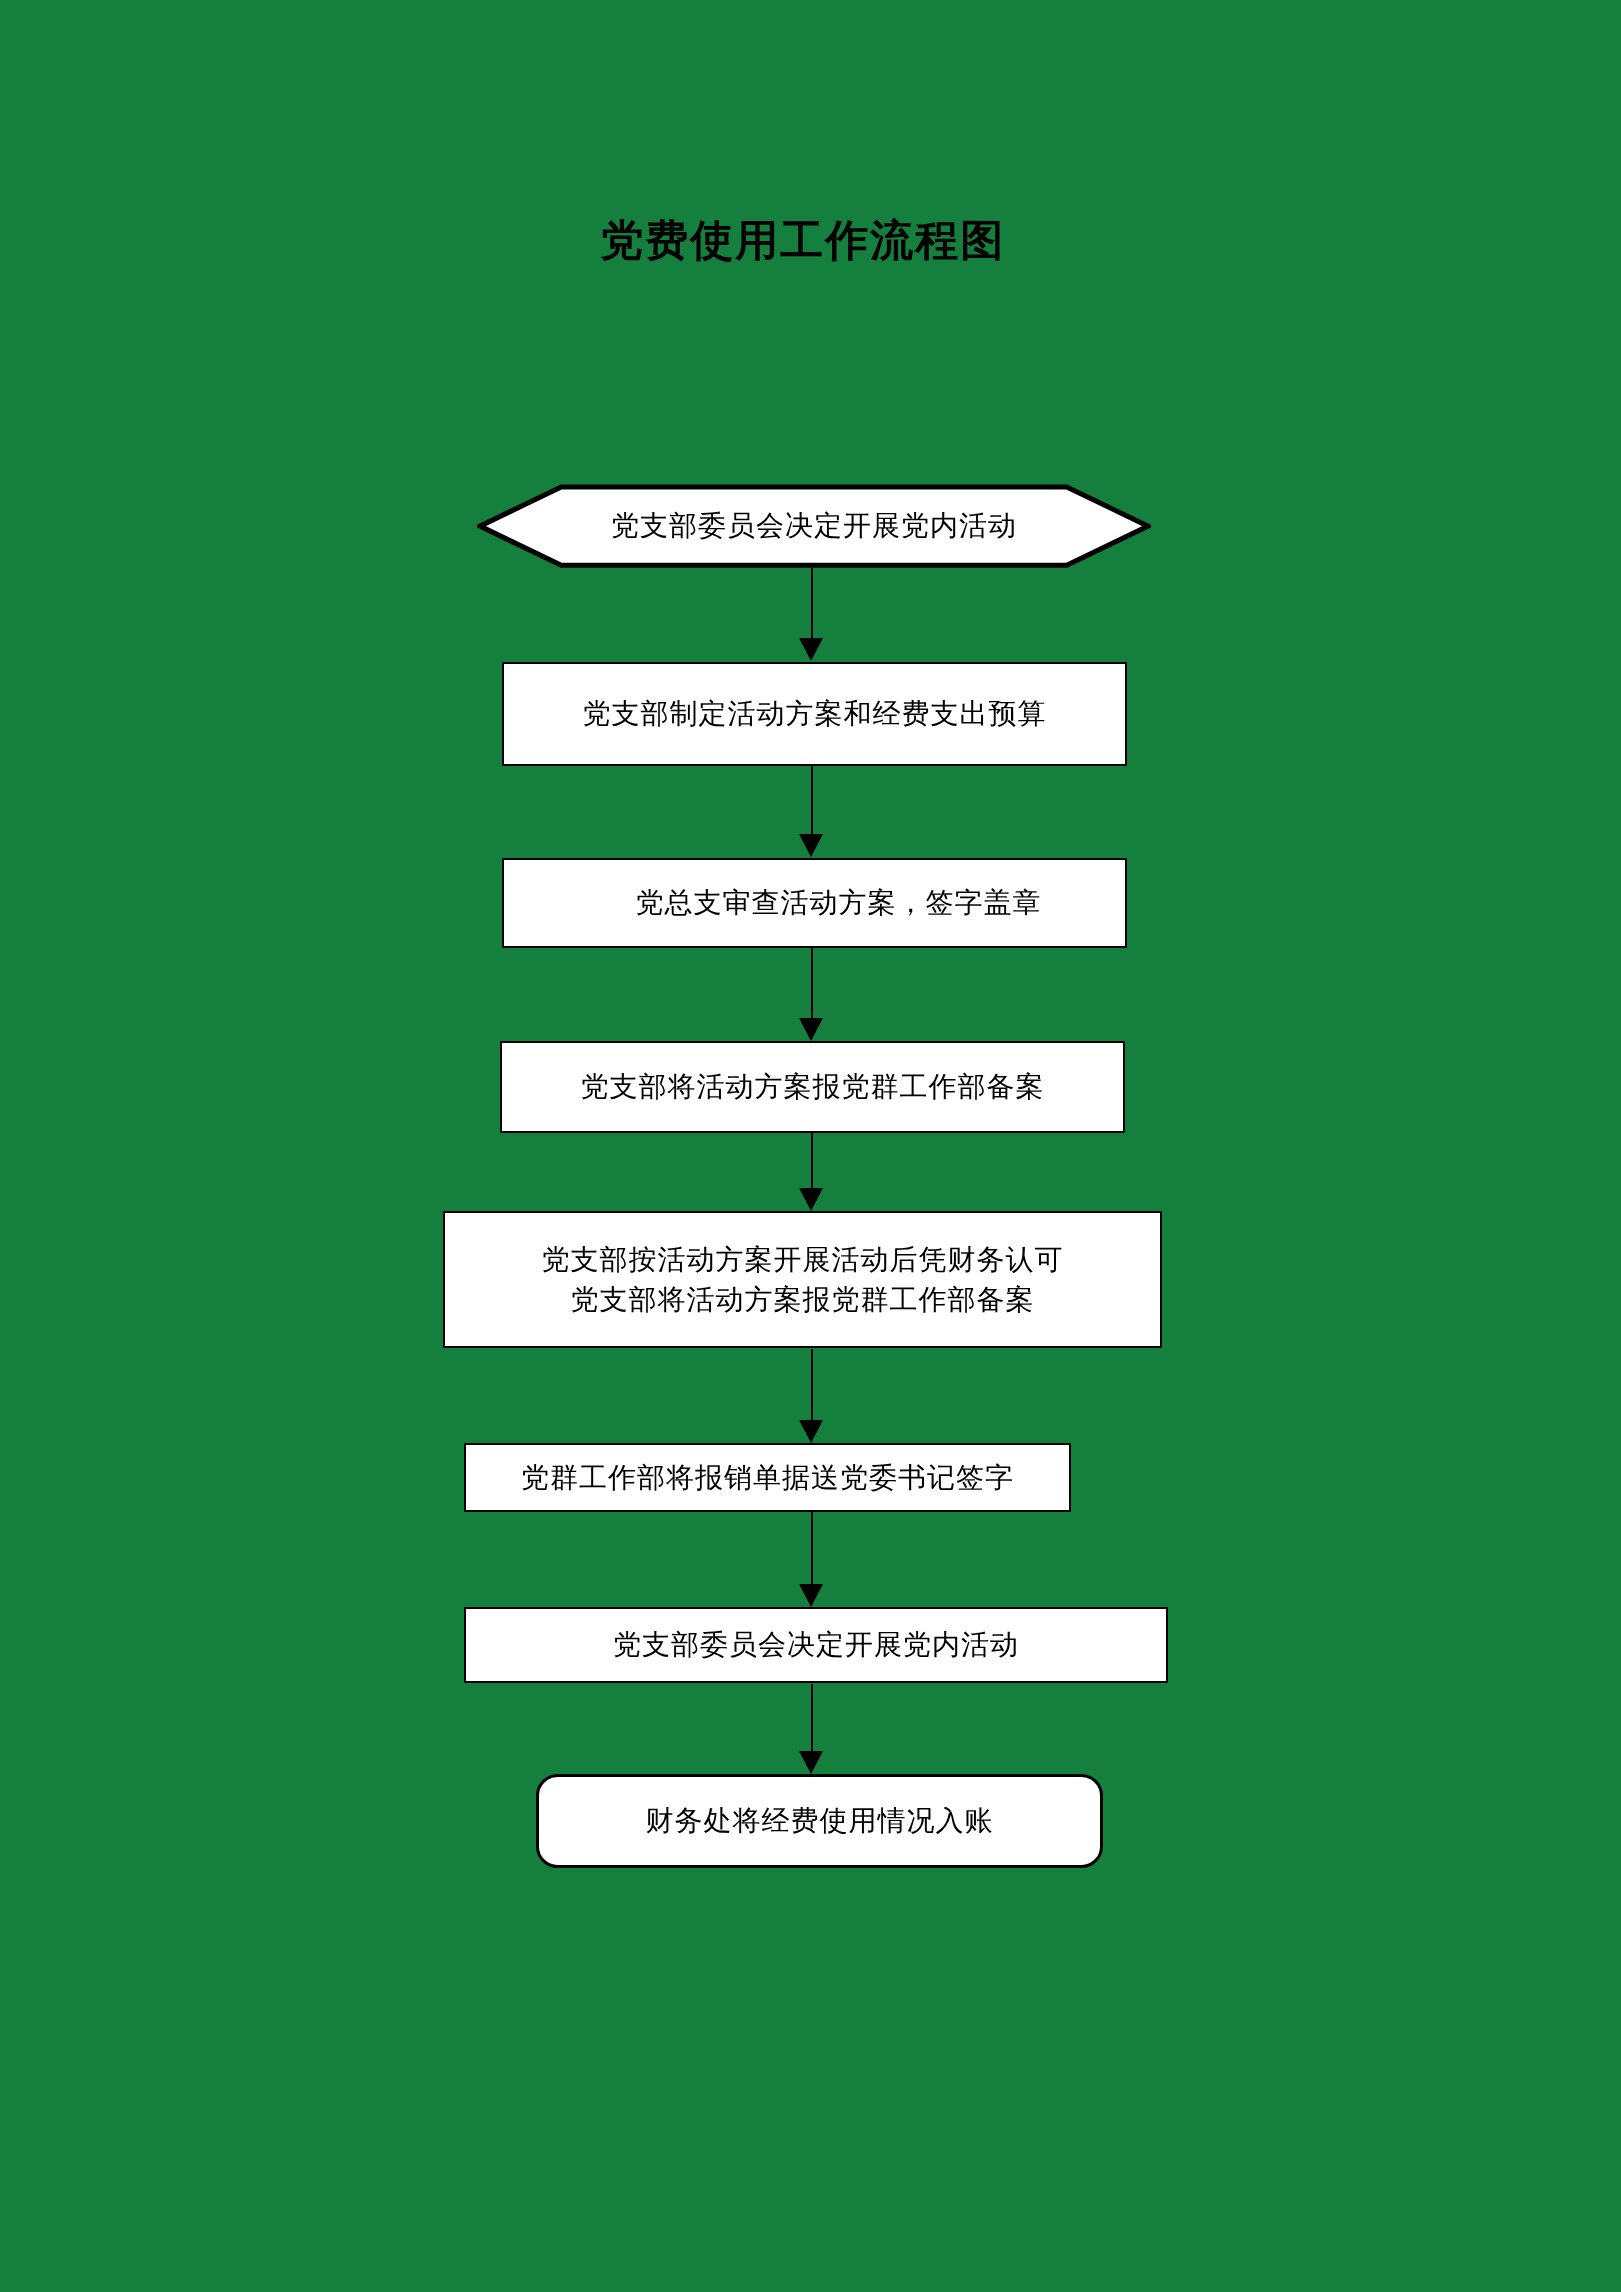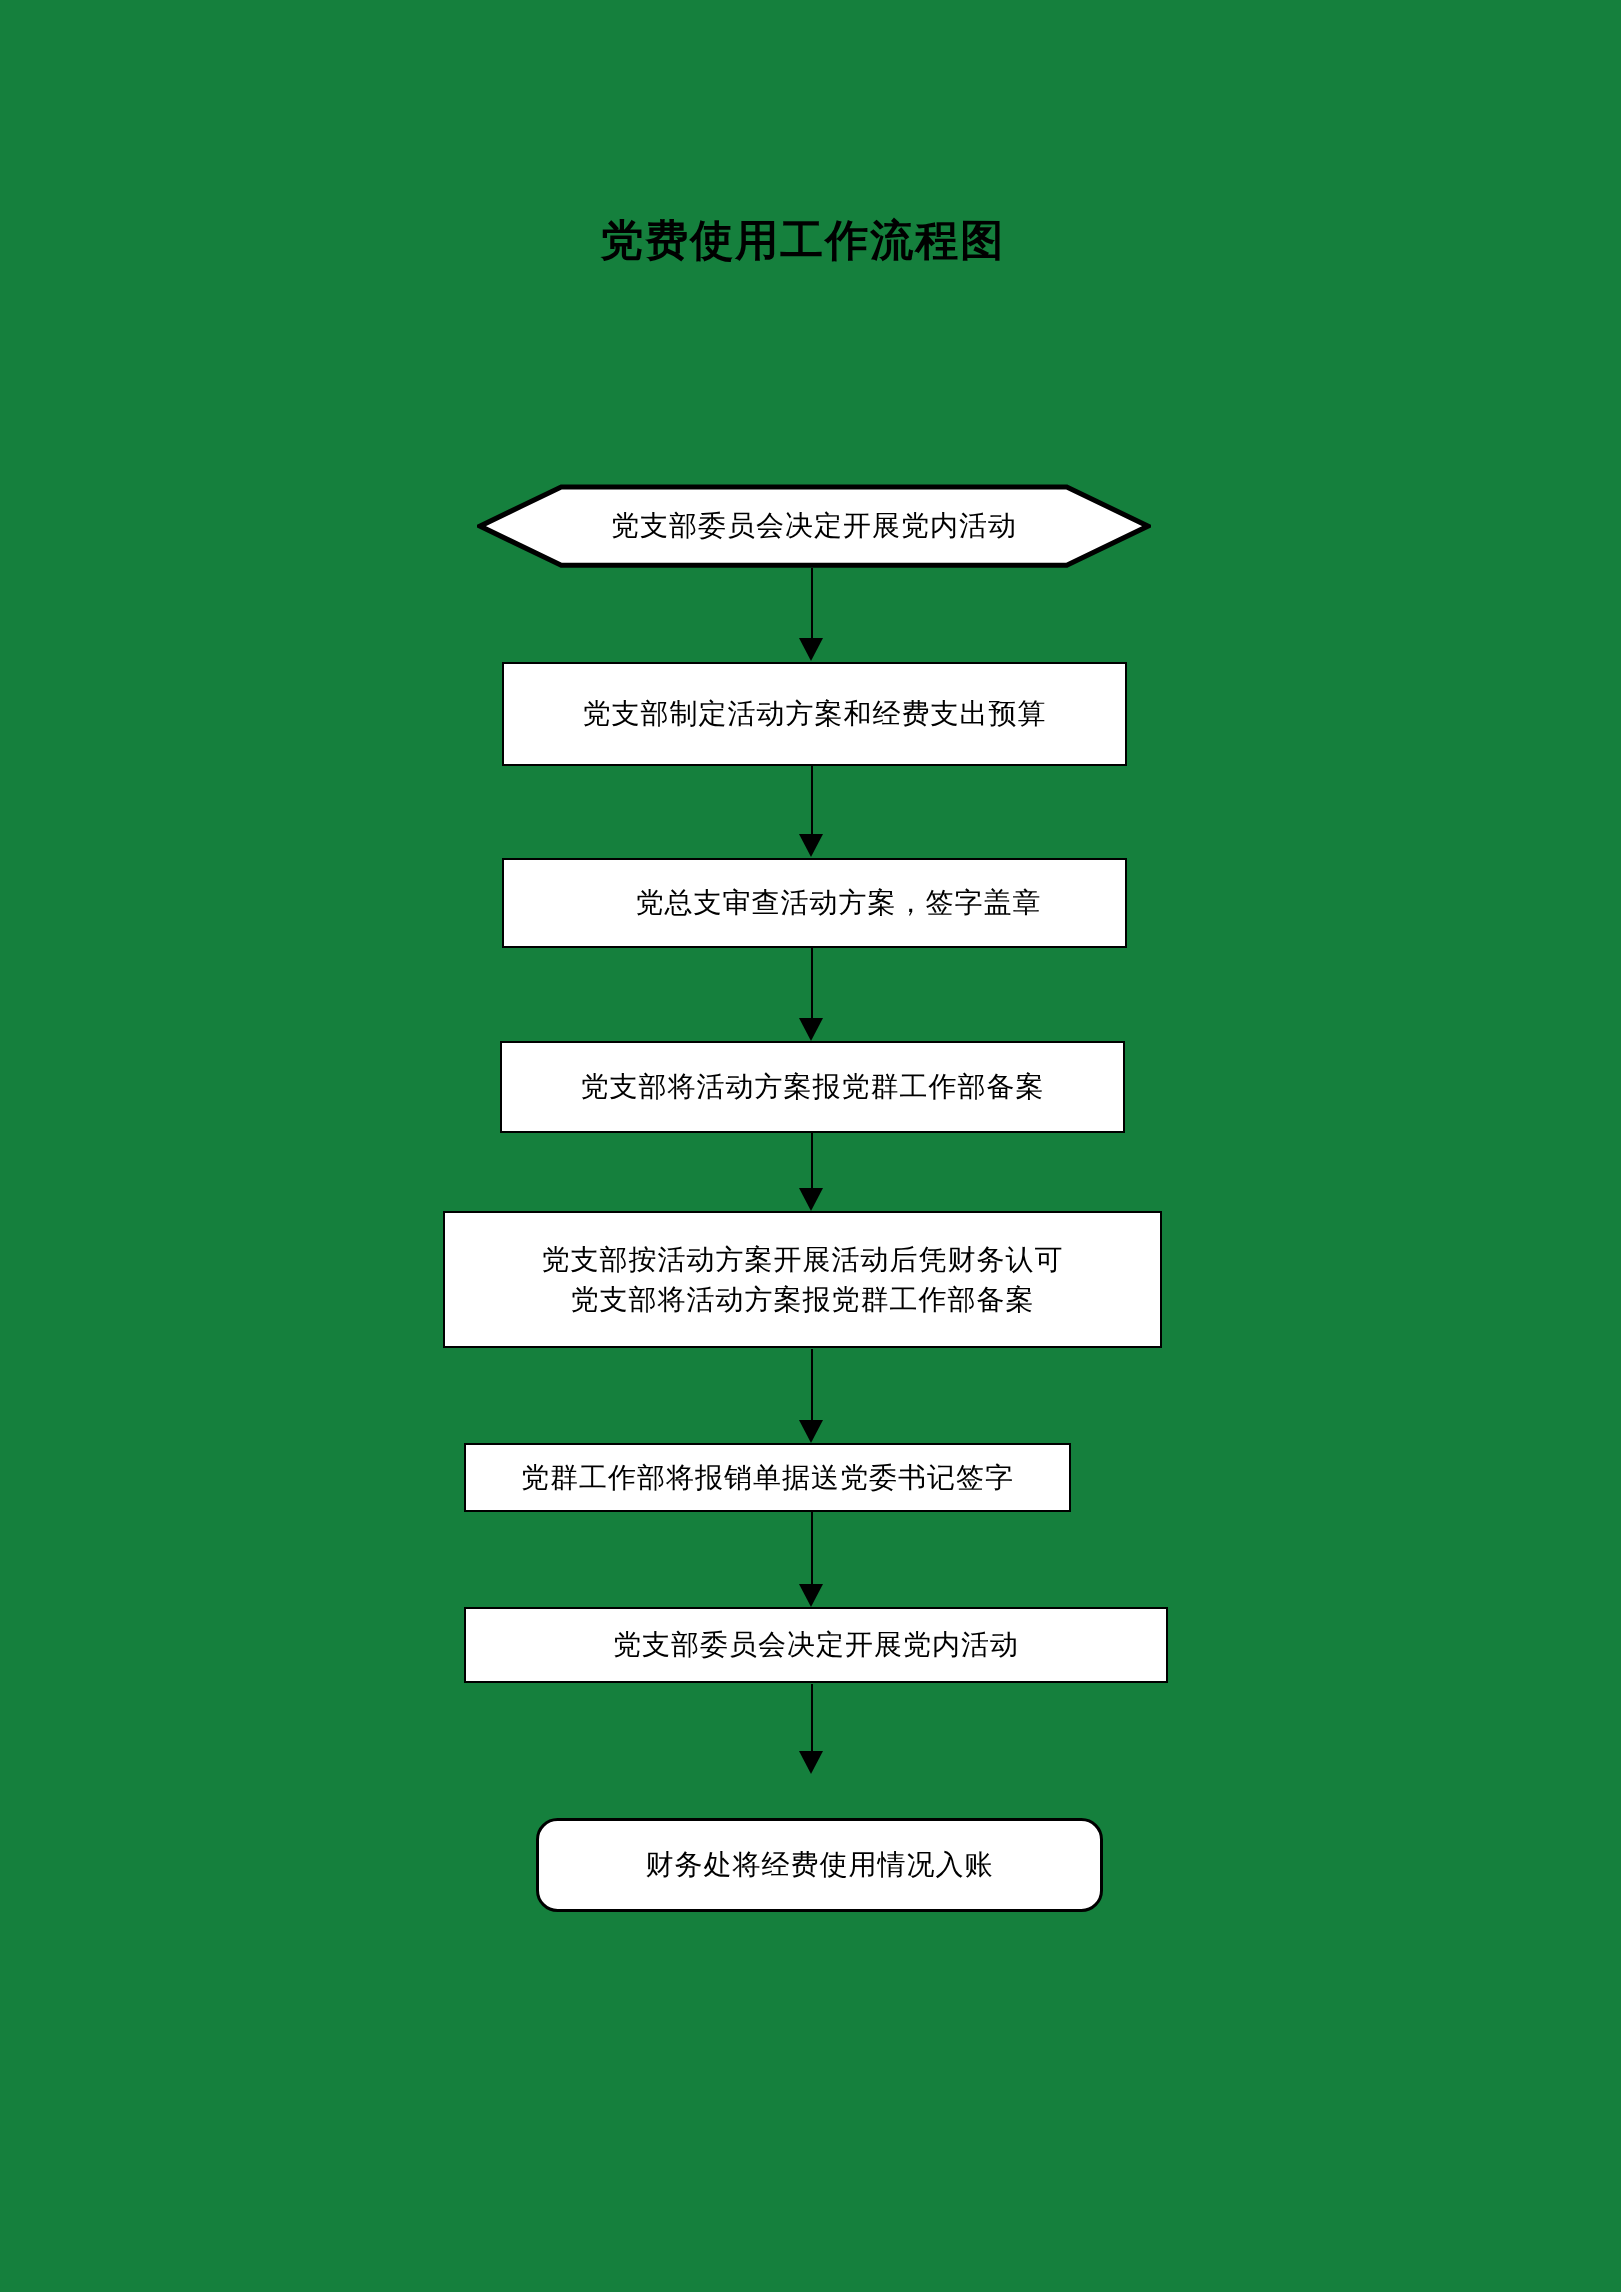--- a/index.html
+++ b/index.html
@@ -70,21 +70,20 @@
   
   .rounded {
     position: absolute;
     box-sizing: border-box;
     border: 3.9px solid #000000;
     border-radius: 21.6px;
     background: #ffffff;
     display: flex;
     align-items: center;
     justify-content: center;
-    margin-top: 44px;
   }
   
   .arrow {
     position: absolute;
   }
   .arrow .shaft {
     position: absolute;
     left: 50%;
     top: 0;
     width: 2.9px;

